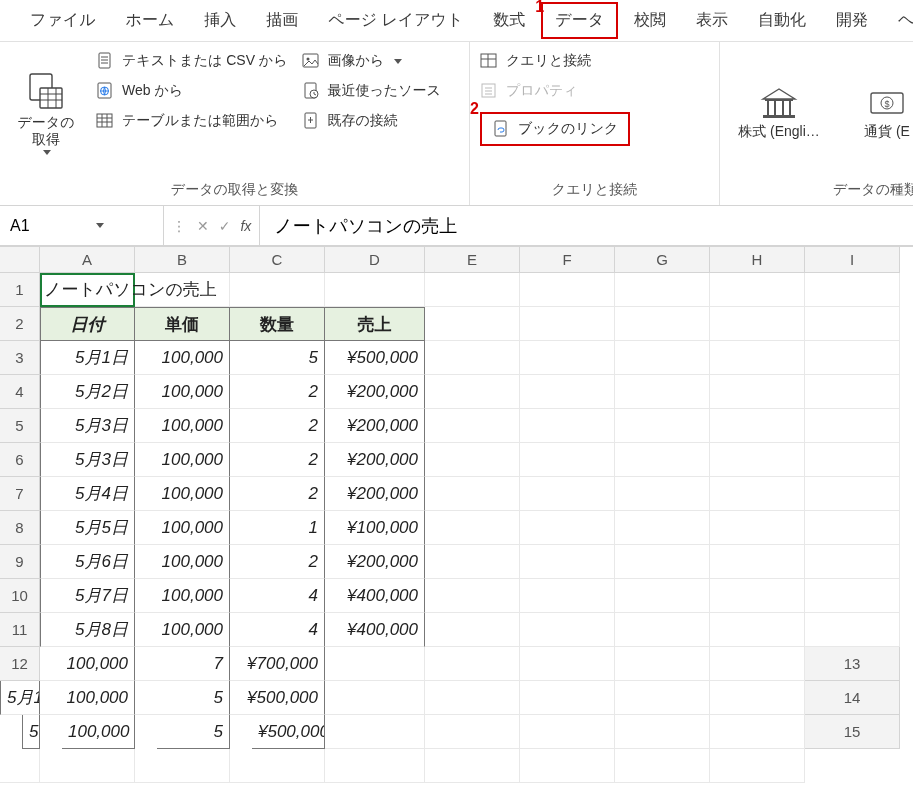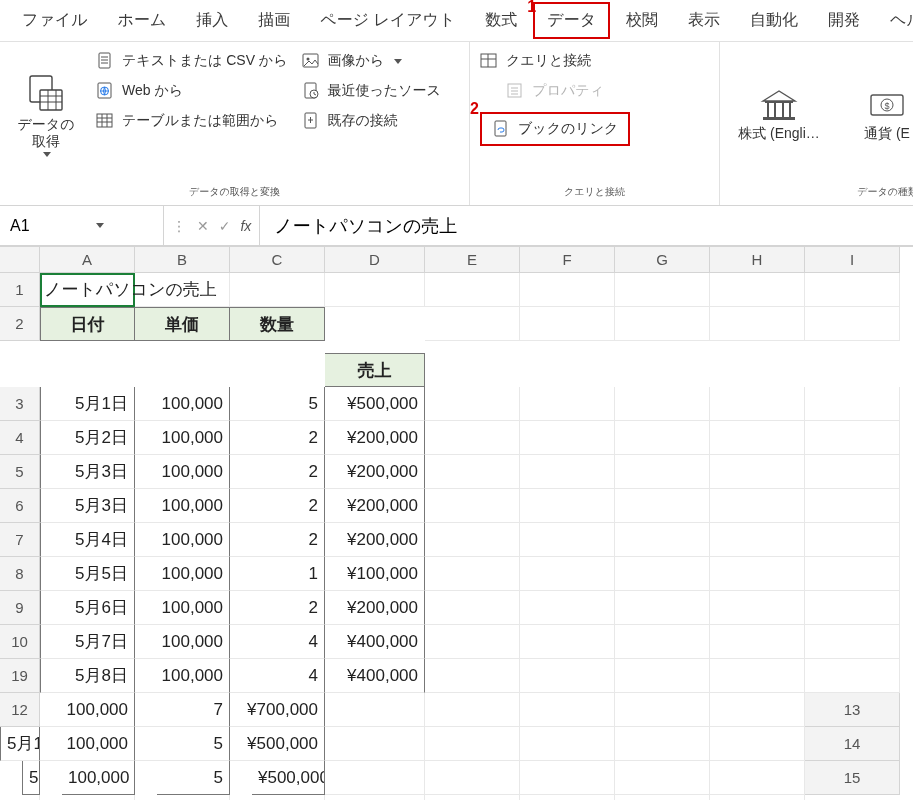--- a/index.html
+++ b/index.html
@@ -10,21 +10,21 @@
     color: #333;
     background: #fff;
     width: 913px;
     overflow: hidden;
   }
   
   .tabbar {
     display: flex;
     align-items: center;
     height: 42px;
-    padding: 0 8px;
+    padding: 0 16px;
     border-bottom: 1px solid #e1e1e1;
     gap: 2px;
   }
   .tab {
     padding: 8px 14px;
     font-size: 16px;
     color: #3a3a3a;
     cursor: pointer;
     position: relative;
     white-space: nowrap;
@@ -51,21 +51,21 @@
   .group {
     display: flex;
     flex-direction: column;
     justify-content: space-between;
     padding: 8px 10px 2px 10px;
     border-right: 1px solid #e1e1e1;
   }
   .group-body { display: flex; gap: 14px; flex: 1; }
   .group-label {
     text-align: center;
-    font-size: 10px;
+    font-size: 14px;
     color: #555;
     padding: 6px 0 4px 0;
   }
   .big-btn {
     display: flex;
     flex-direction: column;
     align-items: center;
     justify-content: center;
     width: 72px;
     gap: 2px;
@@ -78,21 +78,21 @@
   .small-btn {
     display: flex;
     align-items: center;
     gap: 8px;
     cursor: pointer;
     font-size: 14px;
     color: #333;
     white-space: nowrap;
     padding: 2px 0;
   }
-  .small-btn.disabled { color: #b5b5b5; justify-content: center; }
+  .small-btn.disabled { color: #b5b5b5; }
   .small-btn.highlight {
     border: 2px solid #d60000;
     padding: 6px 10px;
     margin-top: 2px;
     position: relative;
   }
   .small-btn .callout {
     position: absolute;
     top: -14px;
     left: -12px;
@@ -183,21 +183,21 @@
     border-right: 1px solid #e8e8e8;
     border-bottom: 1px solid #e8e8e8;
     height: 34px;
     line-height: 34px;
     padding: 0 6px;
     font-size: 17px;
     color: #222;
     overflow: hidden;
     white-space: nowrap;
   }
-  .cell.b-right { border-right: 1.5px solid #777; }
+  .cell.b-right { border-right: 1.5px solid #777; font-style: italic; }
   .cell.b-left { border-left: 1.5px solid #777; }
   .cell.b-bottom { border-bottom: 1.5px solid #777; margin-left: 22px; }
   .cell.hdr {
     background: #e6f1e0;
     text-align: center;
     font-weight: 600;
     border-right: 1.5px solid #777;
     border-bottom: 1.5px solid #777;
   }
   .cell.num { text-align: right; }
@@ -425,24 +425,24 @@
     </div>
     <div class="cell"></div>
     <div class="cell"></div>
     <div class="cell"></div>
     <div class="cell"></div>
     <div class="cell"></div>
     <div class="cell"></div>
     <div class="cell"></div>
     <div class="cell"></div>
     <div class="rowhead">2</div>
-    <div class="cell hdr" style="border-left:1.5px solid #777;border-top:1.5px solid #777;">日付</div>
+    <div class="cell hdr" style="border-left:1.5px solid #777;border-top:1.5px solid #777;font-style:italic;">日付</div>
     <div class="cell hdr" style="border-top:1.5px solid #777;">単価</div>
     <div class="cell hdr" style="border-top:1.5px solid #777;">数量</div>
-    <div class="cell hdr" style="border-top:1.5px solid #777;margin-top:46px;">売上</div>
+    <div class="cell hdr" style="border-top:1.5px solid #777;">売上</div>
     <div class="cell"></div>
     <div class="cell"></div>
     <div class="cell"></div>
     <div class="cell"></div>
     <div class="cell"></div>
     <div class="rowhead">3</div>
     <div class="cell num b-left b-right">5月1日</div>
     <div class="cell num b-right">100,000</div>
     <div class="cell num b-right">5</div>
     <div class="cell num b-right">¥500,000</div>
@@ -514,21 +514,21 @@
     <div class="rowhead">10</div>
     <div class="cell num b-left b-right">5月7日</div>
     <div class="cell num b-right">100,000</div>
     <div class="cell num b-right">4</div>
     <div class="cell num b-right">¥400,000</div>
     <div class="cell"></div>
     <div class="cell"></div>
     <div class="cell"></div>
     <div class="cell"></div>
     <div class="cell"></div>
-    <div class="rowhead">19</div>
+    <div class="rowhead">11</div>
     <div class="cell num b-left b-right">5月8日</div>
     <div class="cell num b-right">100,000</div>
     <div class="cell num b-right">4</div>
     <div class="cell num b-right">¥400,000</div>
     <div class="cell"></div>
     <div class="cell"></div>
     <div class="cell"></div>
     <div class="cell"></div>
     <div class="cell"></div>
     <div class="rowhead">12</div>

